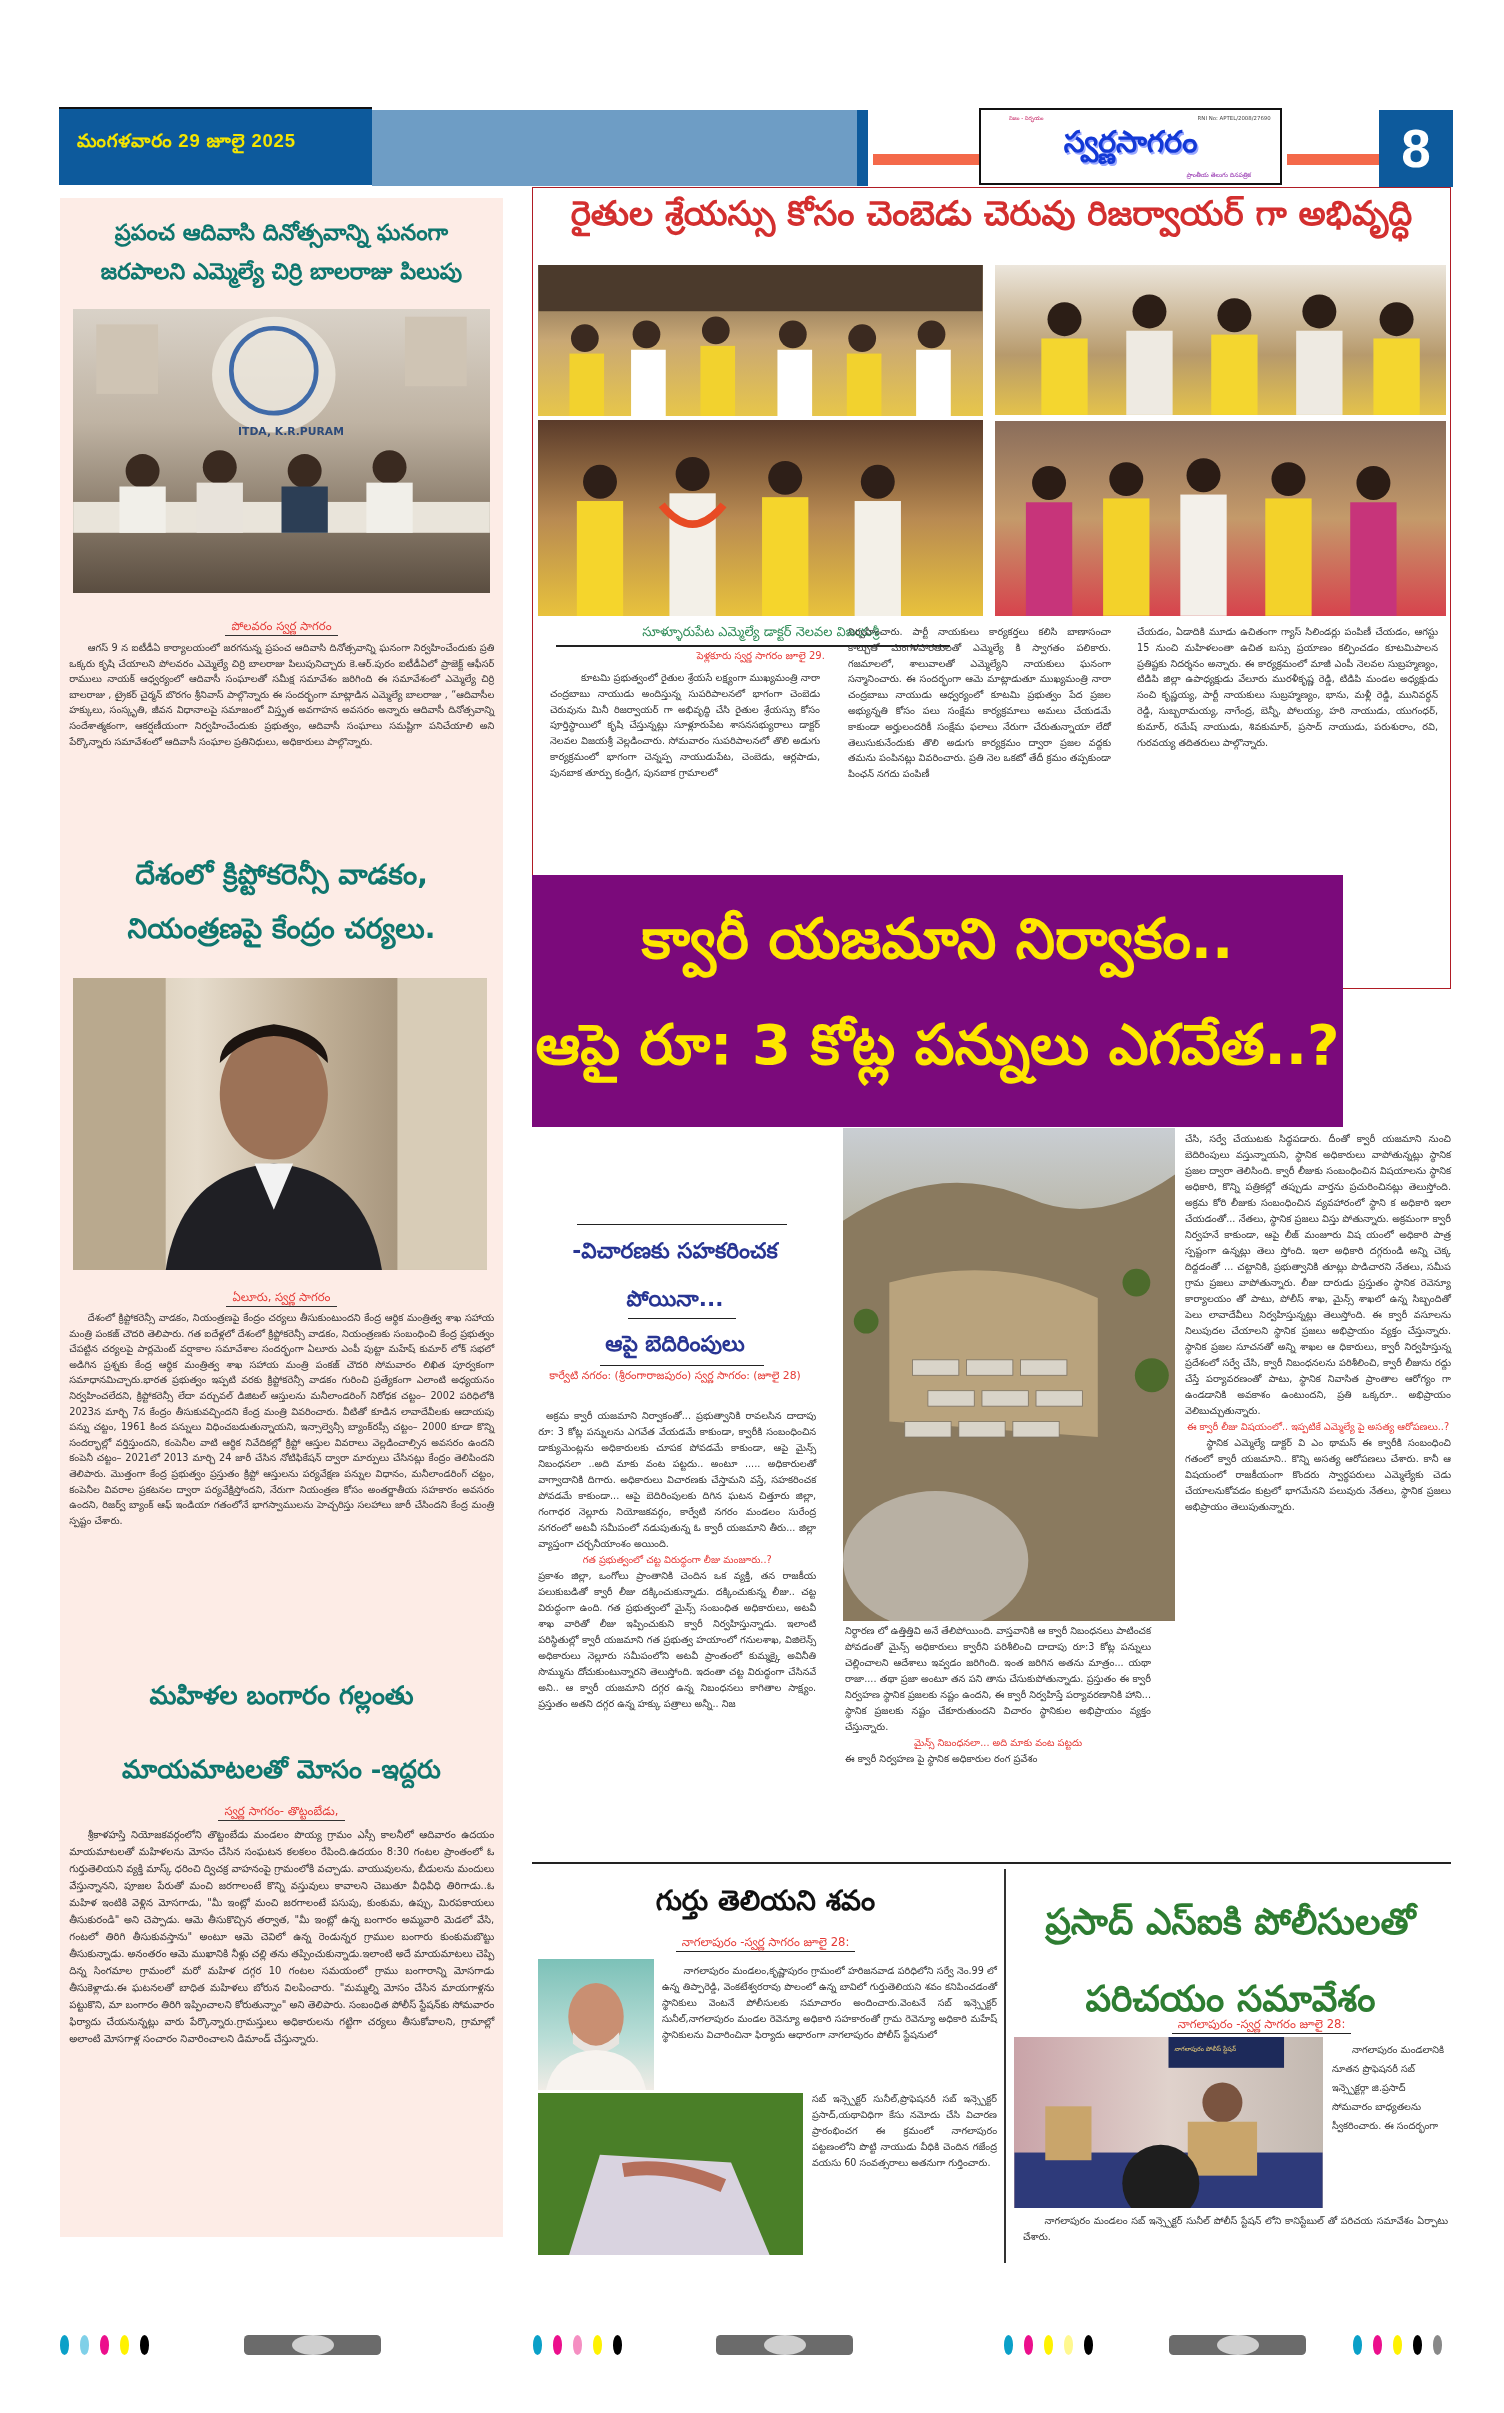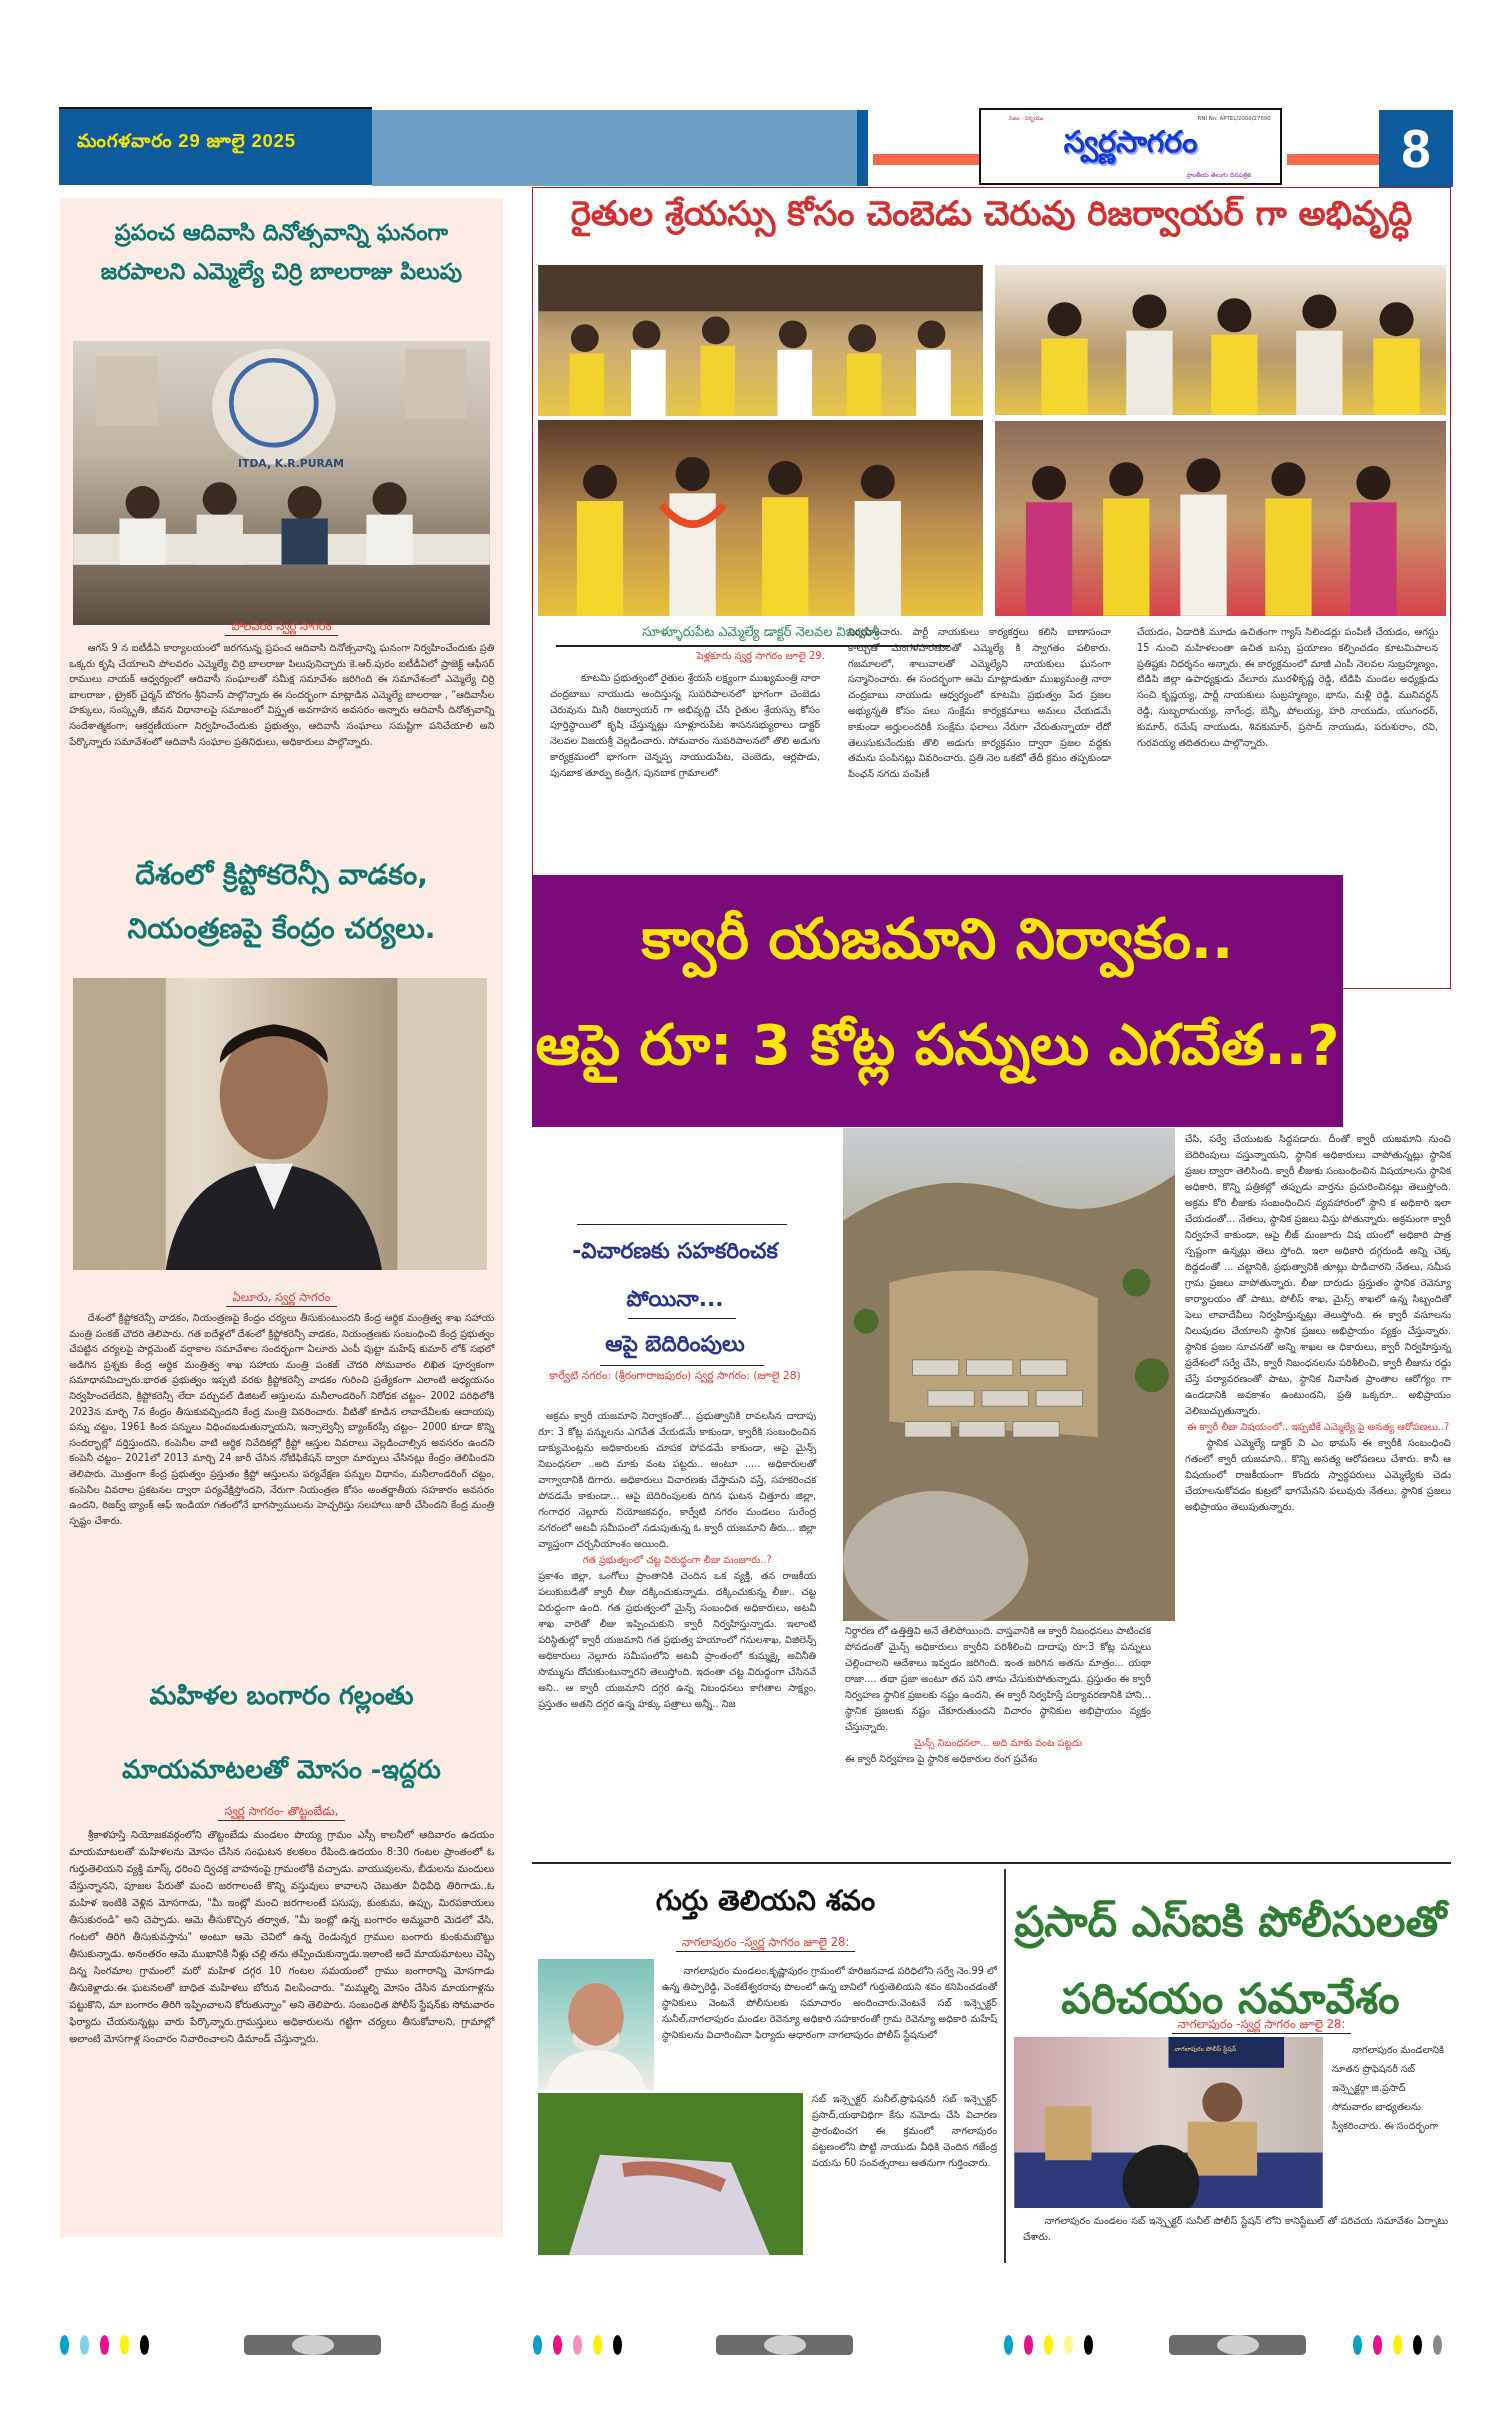--- a/index.html
+++ b/index.html
@@ -32,21 +32,21 @@
   .top-story { left: 532px; top: 187px; width: 919px; height: 802px; border: 1.5px solid #b01c24; background: #fff; }
   .top-head { position: absolute; left: 6.2px; right: 6.2px; top: 4.6px; font-size: 34px; font-weight: bold; color: #d32f2f; text-align: center; white-space: nowrap; }
 
   .purple-banner { left: 532px; top: 875px; width: 811px; height: 252px; background: #7b0a7b; }
   .purple-line { position: absolute; left: 0; right: 0; text-align: center; font-size: 56px; font-weight: bold; color: #ffe600; white-space: nowrap; }
 
   .quarry-head { position: absolute; text-align: center; color: #283593; font-size: 21.6px; font-weight: bold; }
   .rule { position: absolute; height: 1.5px; background: #222; }
   .red-sub { position: absolute; color: #e53935; font-size: 10.8px; text-align: center; }
 
-  .green-head { position: absolute; left: 0; right: 0; text-align: center; font-size: 42px; font-weight: bold; color: #2e7d32; }
+  .green-head { position: absolute; left: 0; right: 0; text-align: center; font-size: 36px; font-weight: bold; color: #2e7d32; }
 
   .marks { top: 2335px; height: 23px; }
   .dot { position: absolute; width: 9.3px; height: 20px; border-radius: 50%; top: 0; }
   .bar { position: absolute; top: 0; height: 20px; border-radius: 4.6px; background: #6b6b6b; overflow: hidden; }
   .bar i { position: absolute; top: 0; height: 20px; border-radius: 50%; background: #cfcfcf; }
 </style>
 </head>
 <body>
 
 <div class="abs date-box"></div>
@@ -62,21 +62,21 @@
 </div>
 <div class="abs dash" style="left:1287px;top:154px;width:92px;"></div>
 <div class="abs page-num">8</div>
 
 <div class="abs left-col">
 
   <div class="h-left" style="top:15.4px;font-size:22.4px;line-height:39px;">
     <div>ప్రపంచ ఆదివాసి దినోత్సవాన్ని ఘనంగా</div>
     <div>జరపాలని ఎమ్మెల్యే చిర్రి బాలరాజు పిలుపు</div>
   </div>
-  <div class="photo" style="left:13px;top:111px;width:417px;height:284px;background:linear-gradient(180deg,#d9d2c8 0%,#bfb3a3 40%,#8d7f6e 70%,#5a4d40 100%);margin-top:32px;">
+  <div class="photo" style="left:13px;top:111px;width:417px;height:284px;background:linear-gradient(180deg,#d9d2c8 0%,#bfb3a3 40%,#8d7f6e 70%,#5a4d40 100%);">
     <svg width="417" height="284" viewBox="0 0 540 368">
       <rect x="180" y="10" width="160" height="150" rx="80" fill="#efeae0" opacity="0.8"></rect>
       <circle cx="260" cy="80" r="55" fill="none" stroke="#3f6aa8" stroke-width="6"></circle>
       <rect x="30" y="20" width="80" height="90" fill="#cfc4b4"></rect>
       <rect x="430" y="10" width="80" height="90" fill="#cfc4b4"></rect>
       <rect x="0" y="250" width="540" height="40" fill="#e9e4da"></rect>
       <circle cx="90" cy="210" r="22" fill="#3a2a20"></circle>
         <rect x="60" y="230" width="60" height="60" fill="#f1efe9"></rect>
       <circle cx="190" cy="205" r="22" fill="#3a2a20"></circle>
         <rect x="160" y="225" width="60" height="65" fill="#e8e3db"></rect>

